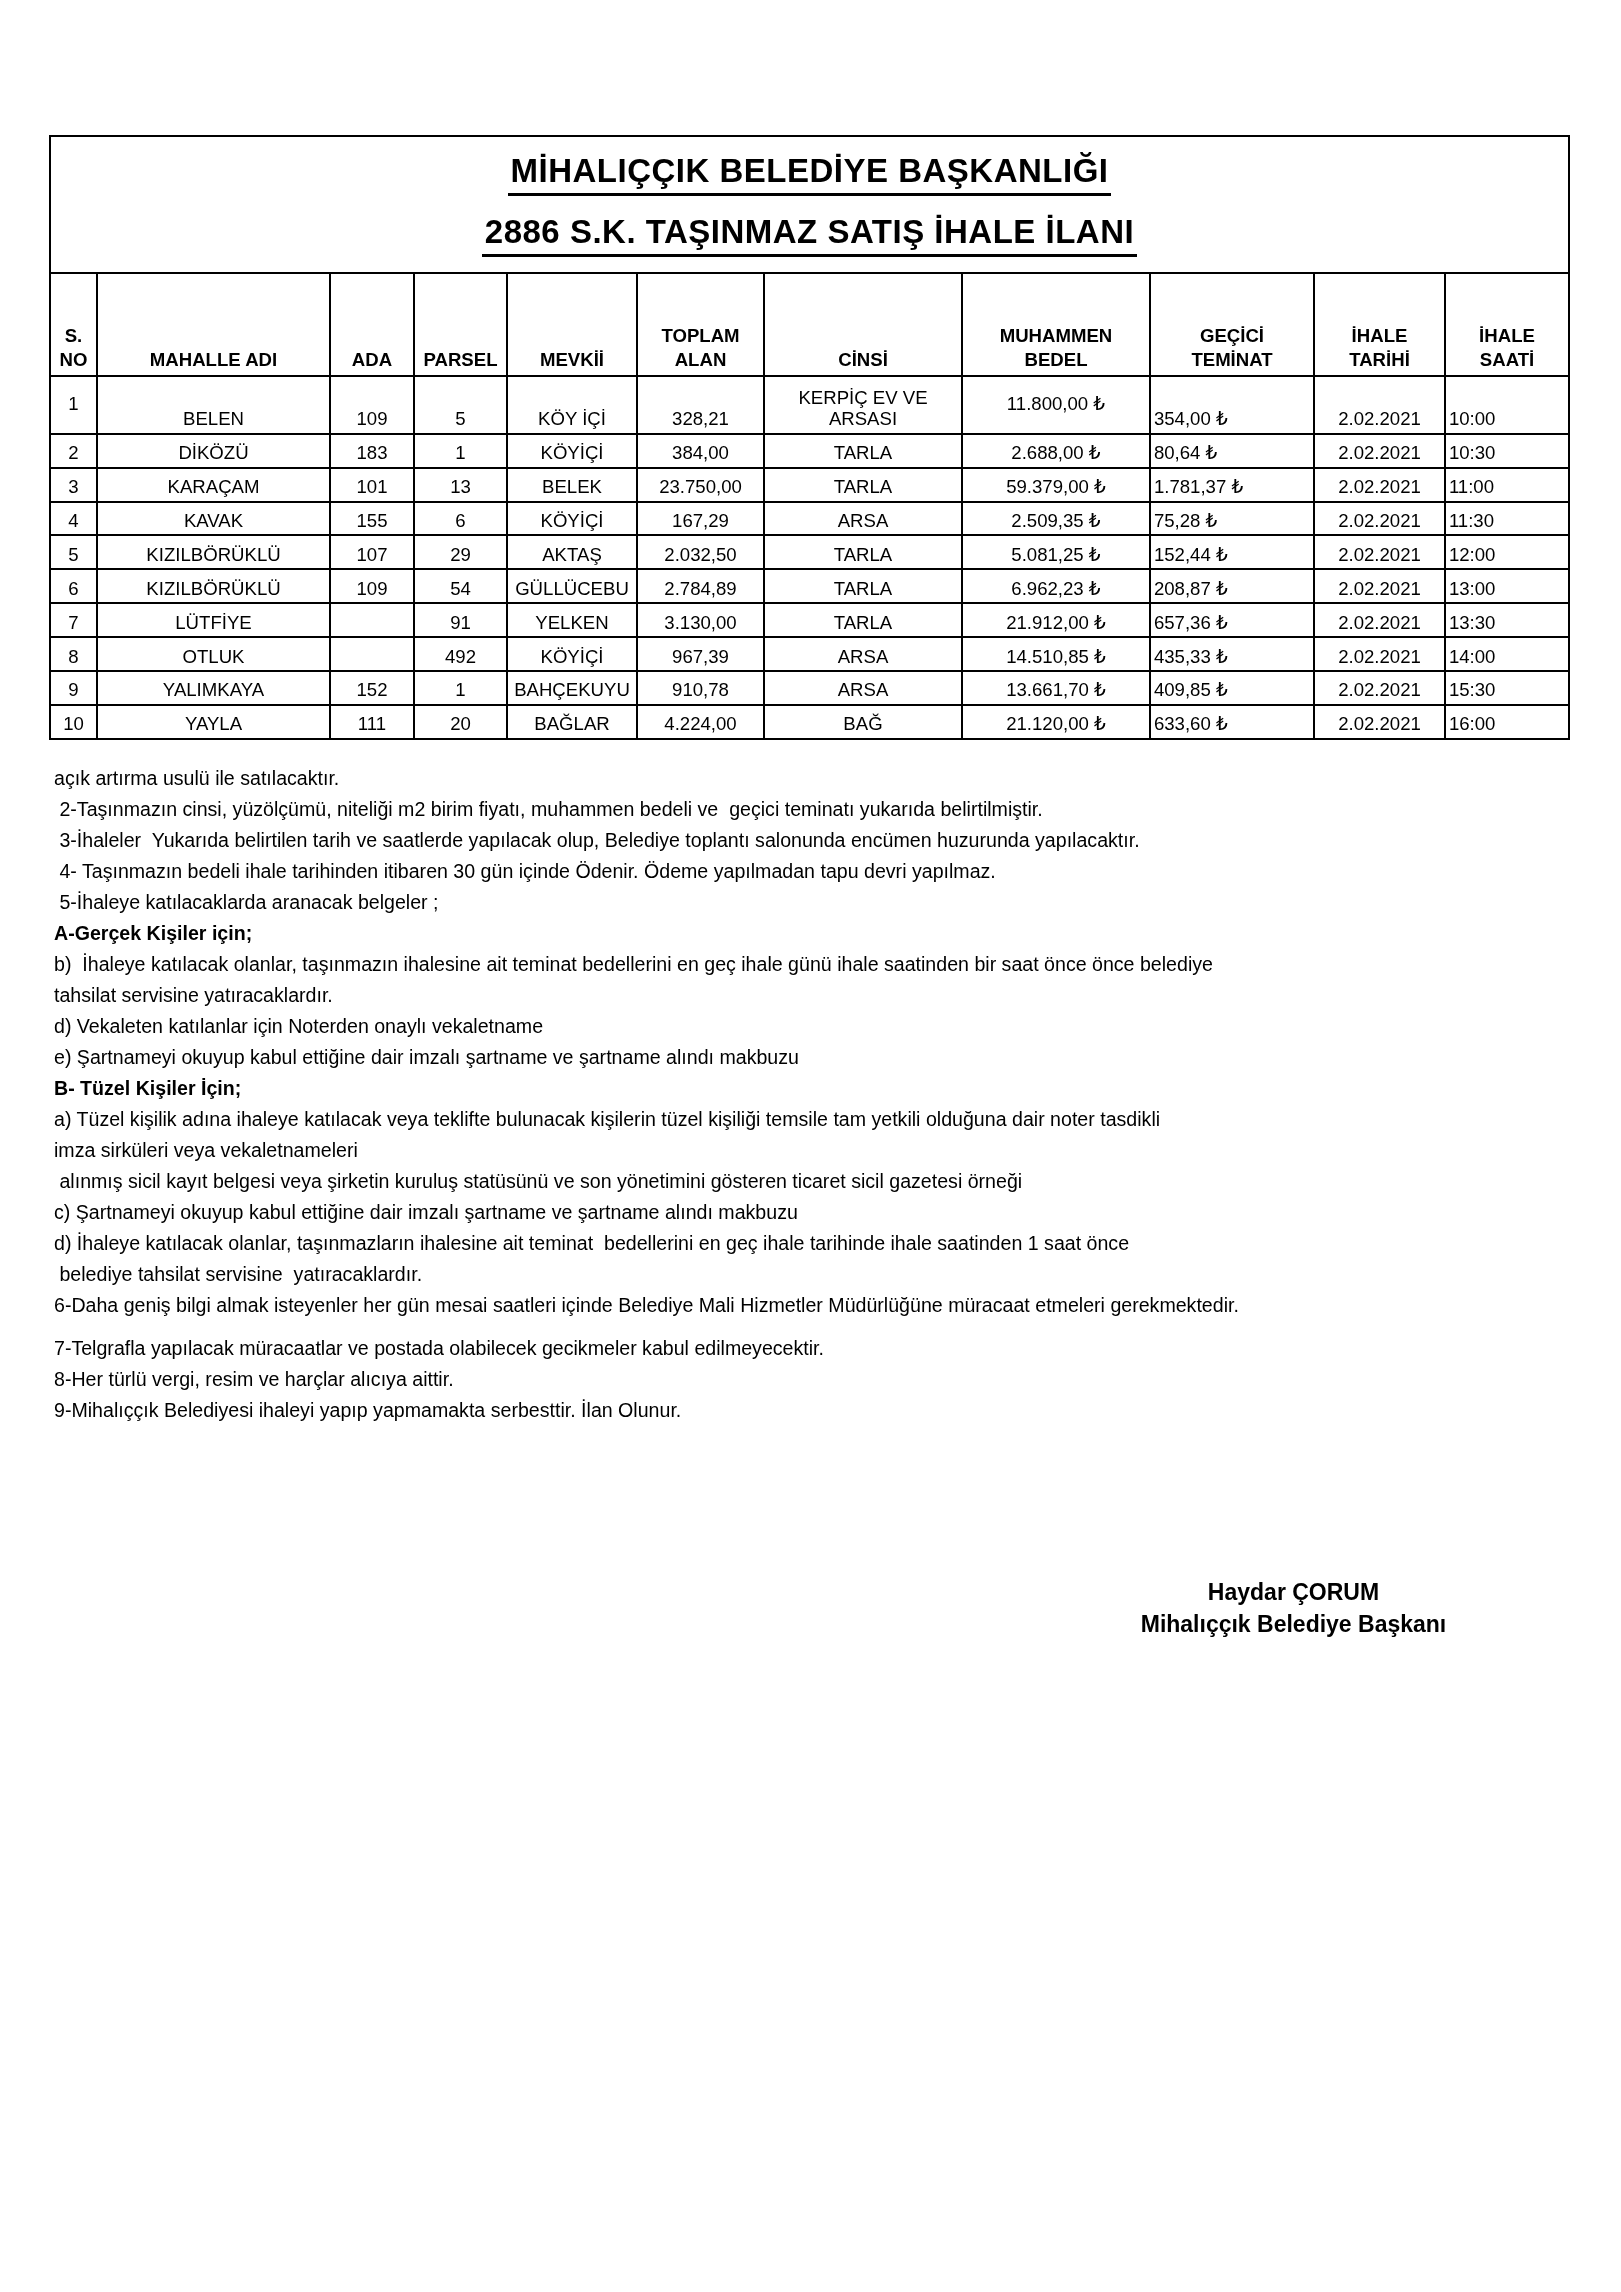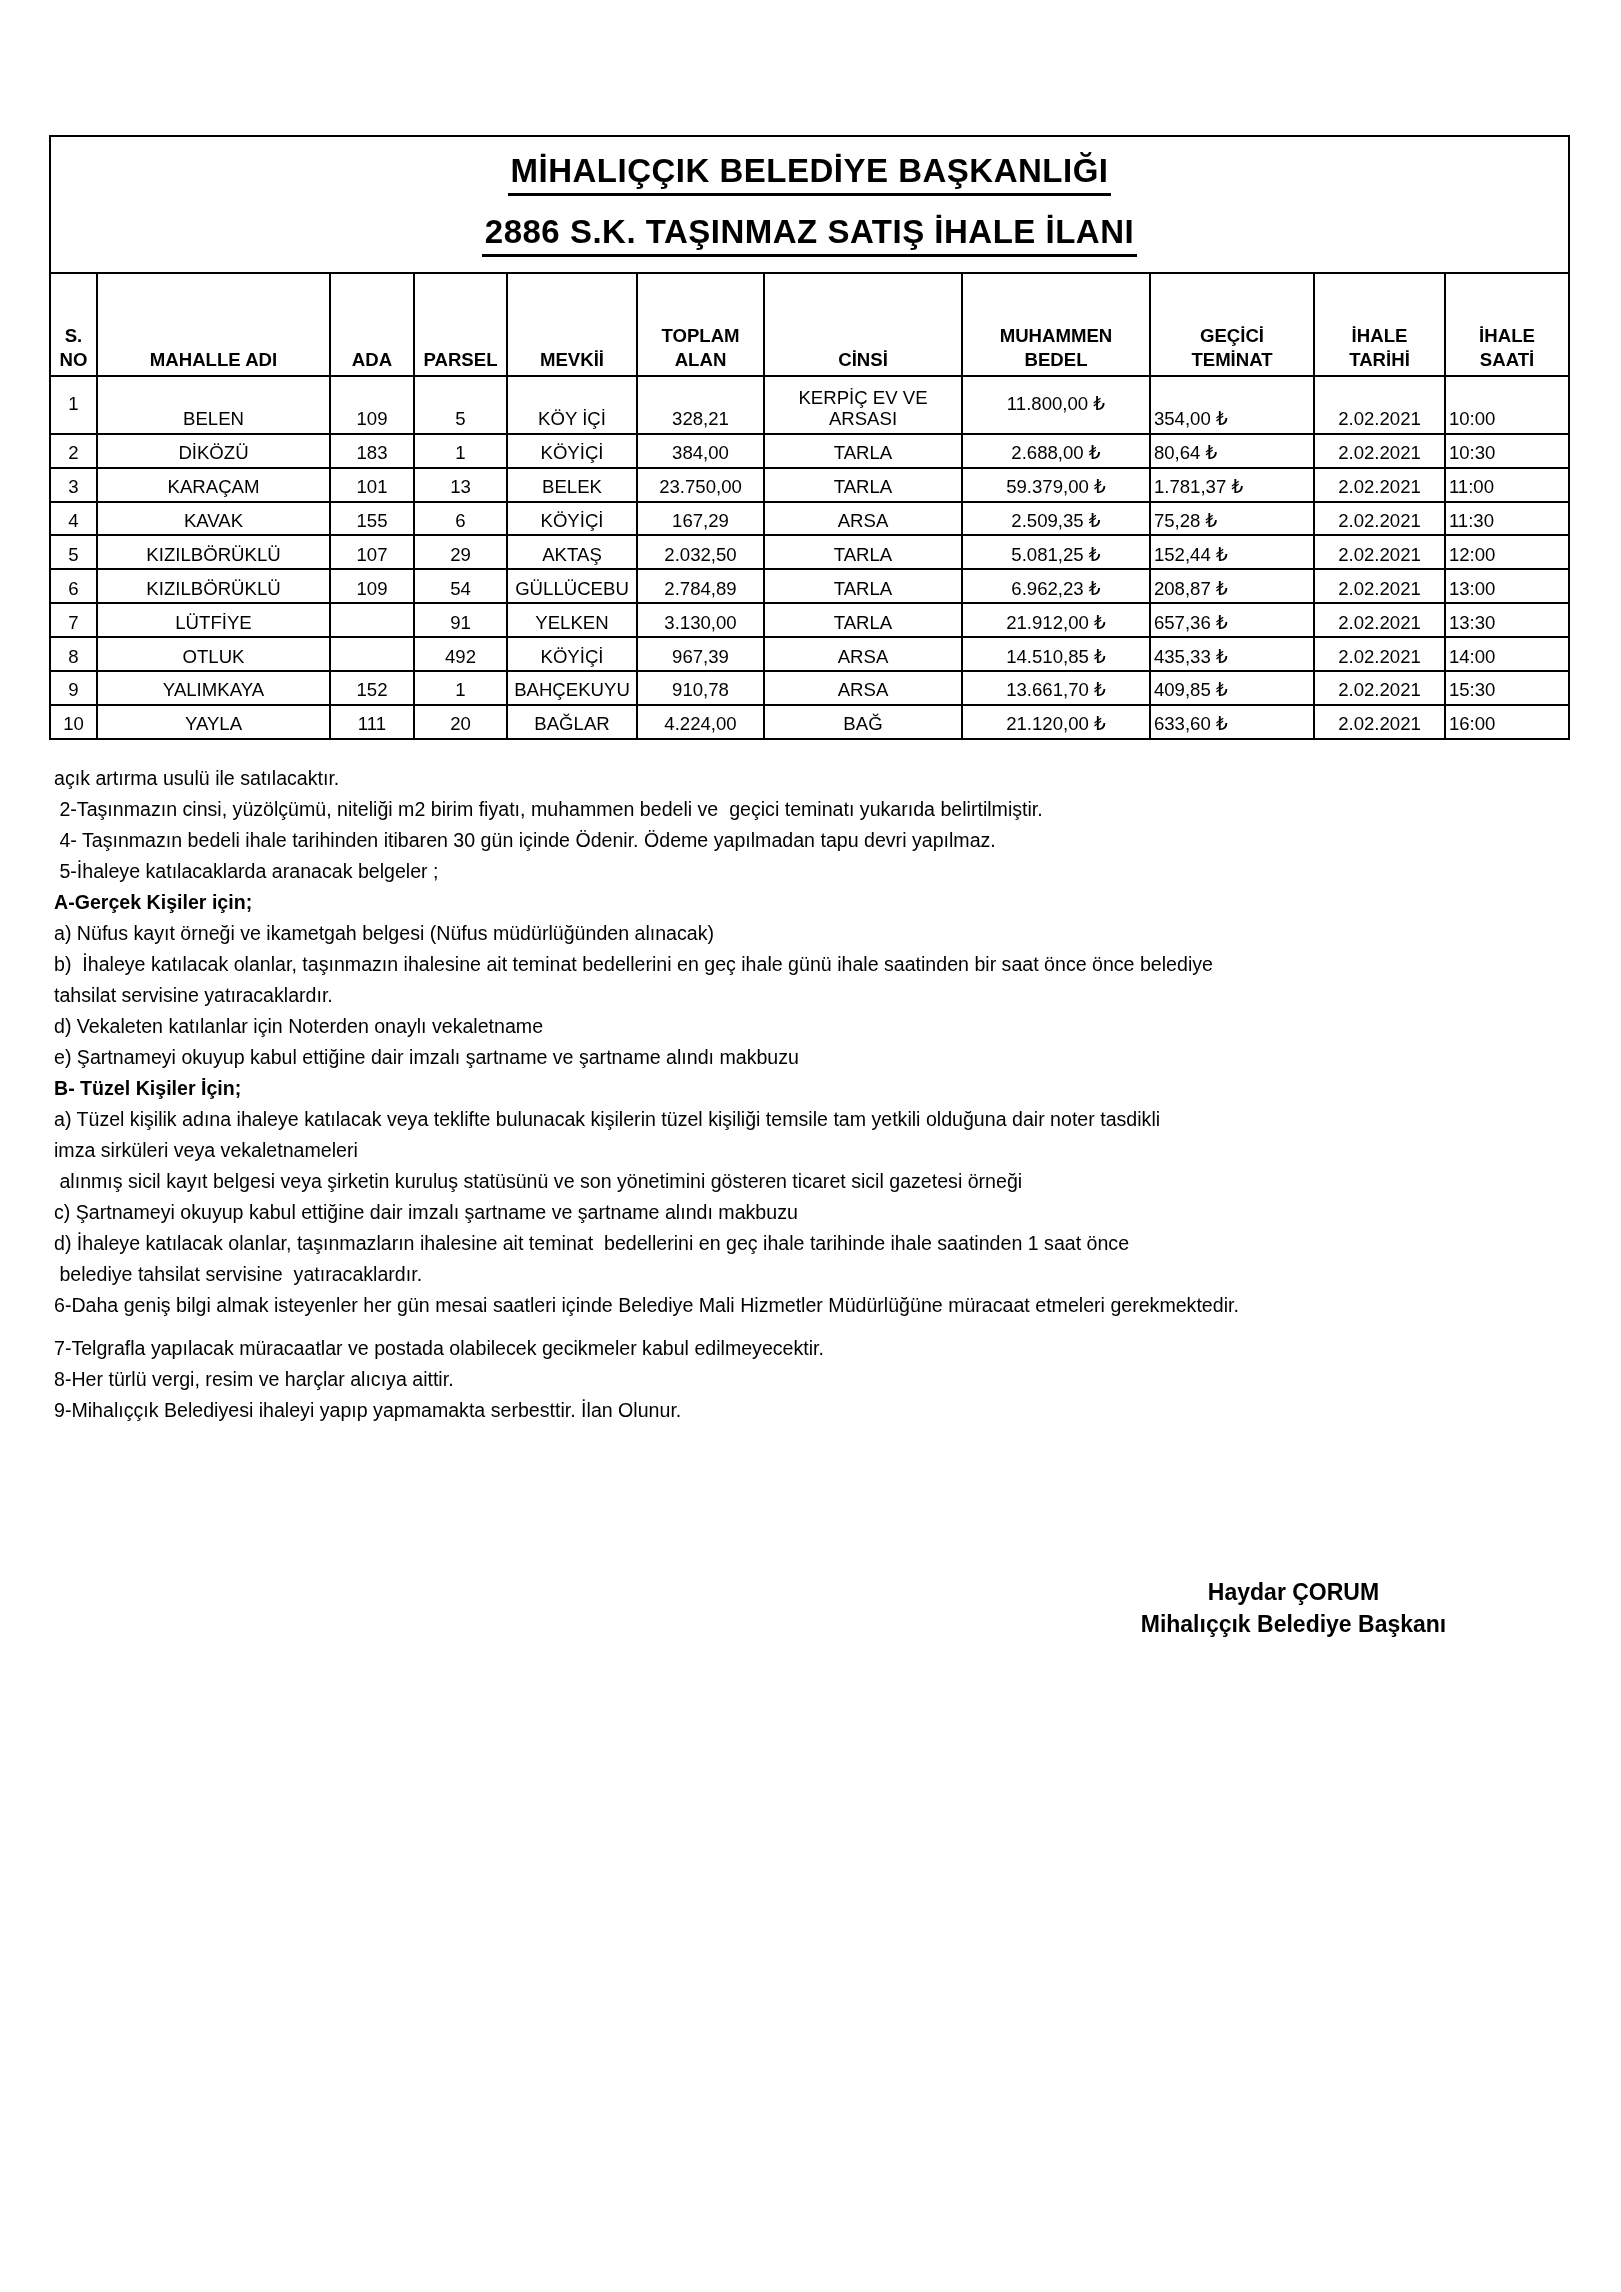--- a/index.html
+++ b/index.html
@@ -241,24 +241,24 @@
           <td class="r">633,60 ₺</td>
           <td>2.02.2021</td>
           <td class="r">16:00</td>
         </tr>
       </tbody>
   </table>
 
   <div class="notes" id="notes">
       <div class="note-line">açık artırma usulü ile satılacaktır.</div>
       <div class="note-line"> 2-Taşınmazın cinsi, yüzölçümü, niteliği m2 birim fiyatı, muhammen bedeli ve  geçici teminatı yukarıda belirtilmiştir.</div>
+      <div class="note-line"> 3-İhaleler  Yukarıda belirtilen tarih ve saatlerde yapılacak olup, Belediye toplantı salonunda encümen huzurunda yapılacaktır.</div>
       <div class="note-line"> 4- Taşınmazın bedeli ihale tarihinden itibaren 30 gün içinde Ödenir. Ödeme yapılmadan tapu devri yapılmaz.</div>
       <div class="note-line"> 5-İhaleye katılacaklarda aranacak belgeler ;</div>
       <div class="note-line bold">A-Gerçek Kişiler için;</div>
-      <div class="note-line">a) Nüfus kayıt örneği ve ikametgah belgesi (Nüfus müdürlüğünden alınacak)</div>
       <div class="note-line">b)  İhaleye katılacak olanlar, taşınmazın ihalesine ait teminat bedellerini en geç ihale günü ihale saatinden bir saat önce önce belediye</div>
       <div class="note-line">tahsilat servisine yatıracaklardır.</div>
       <div class="note-line">d) Vekaleten katılanlar için Noterden onaylı vekaletname</div>
       <div class="note-line">e) Şartnameyi okuyup kabul ettiğine dair imzalı şartname ve şartname alındı makbuzu</div>
       <div class="note-line bold">B- Tüzel Kişiler İçin;</div>
       <div class="note-line">a) Tüzel kişilik adına ihaleye katılacak veya teklifte bulunacak kişilerin tüzel kişiliği temsile tam yetkili olduğuna dair noter tasdikli</div>
       <div class="note-line">imza sirküleri veya vekaletnameleri</div>
       <div class="note-line"> alınmış sicil kayıt belgesi veya şirketin kuruluş statüsünü ve son yönetimini gösteren ticaret sicil gazetesi örneği</div>
       <div class="note-line">c) Şartnameyi okuyup kabul ettiğine dair imzalı şartname ve şartname alındı makbuzu</div>
       <div class="note-line">d) İhaleye katılacak olanlar, taşınmazların ihalesine ait teminat  bedellerini en geç ihale tarihinde ihale saatinden 1 saat önce</div>

